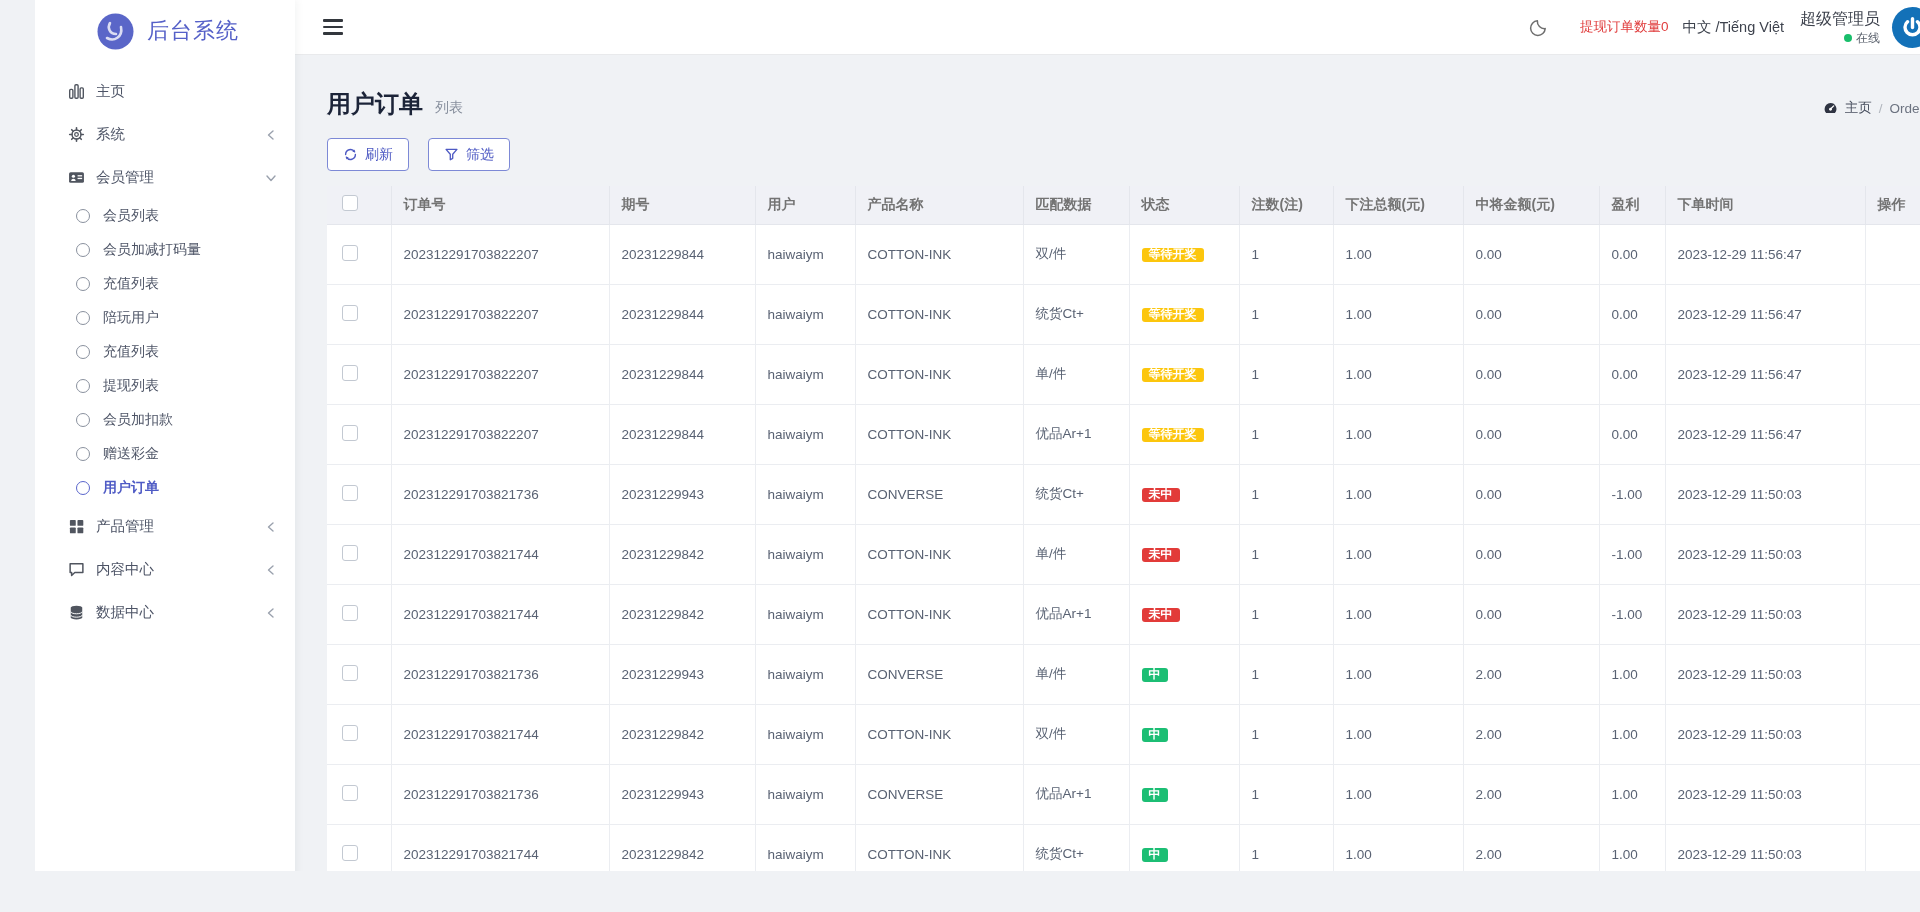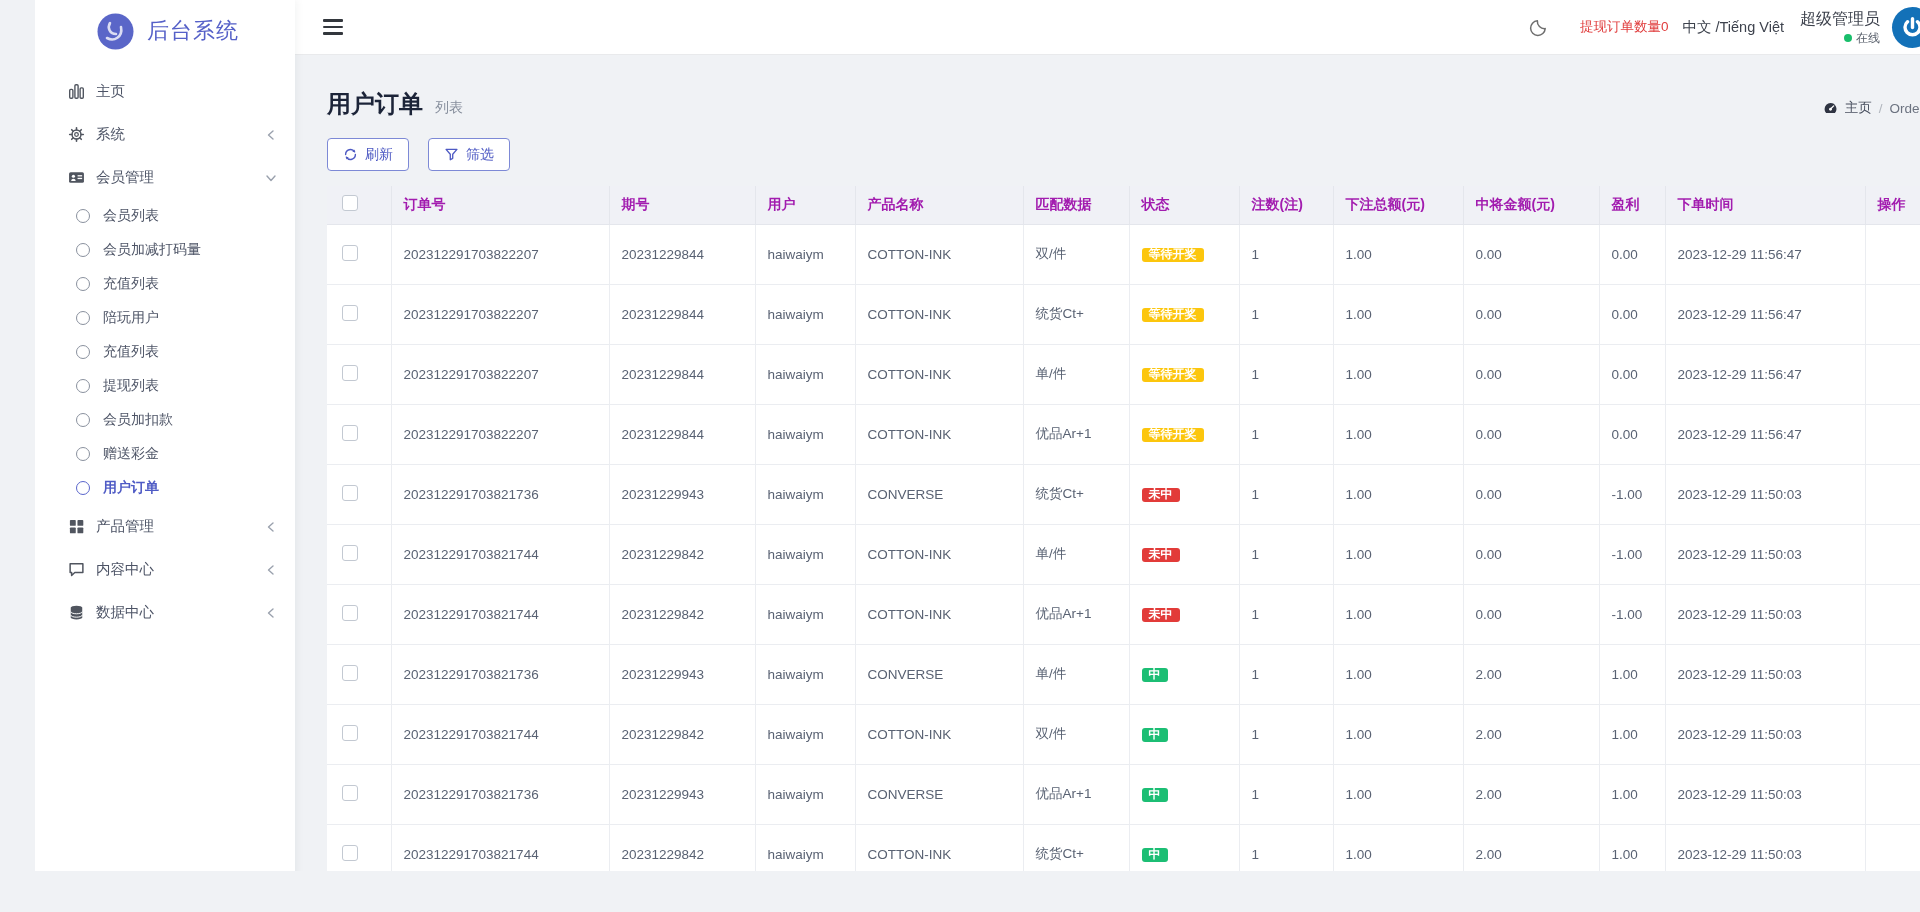--- a/index.html
+++ b/index.html
@@ -52,21 +52,21 @@
   .bc-current { color:#6c7380; }
   .toolbar { margin-top:18px; display:flex; gap:19px; }
   .btn { display:inline-flex; align-items:center; gap:7px; height:33px; padding:0 15px; background:#fff;
          border:1px solid #7d89d6; border-radius:4px; color:#4d59c3; font-size:14px; cursor:pointer;
          font-family:inherit; }
   .btn-icon { width:15px; height:15px; display:inline-flex; }
 
   
   .card { margin-top:15px; background:#fff; border-radius:4px; width:1597px; }
   table { border-collapse:collapse; table-layout:fixed; width:1597px; font-size:13.5px; }
-  th { background:#f0f1f6; height:38px; text-align:left; font-size:14px; color:#a21caf; font-weight:bold;
+  th { background:#f0f1f6; height:38px; text-align:left; font-size:14px; color:#737373; font-weight:bold;
        padding:0 0 0 12px; border-right:1px solid #e4e6ec; border-bottom:1px solid #e4e6ec; }
   th:last-child { border-right:none; }
   td { height:60px; padding:0 0 0 12px; color:#596273; border-right:1px solid #ebedf1; border-bottom:1px solid #ebedf1; background:#fff; }
   td:last-child { border-right:none; }
   .cb-cell { padding-left:15px; }
   .cb { width:16px; height:16px; border:1px solid #c3c9d2; border-radius:3px; background:#fff; display:inline-block; cursor:pointer; }
   .badge { display:inline-block; color:#fff; font-size:12px; font-weight:bold; padding:0 7px; border-radius:3px; line-height:1.15; white-space:nowrap; }
 
   
   .scrollbar { position:absolute; right:0; top:0; width:15px; height:912px; background:#f5f6f8; z-index:5; }

